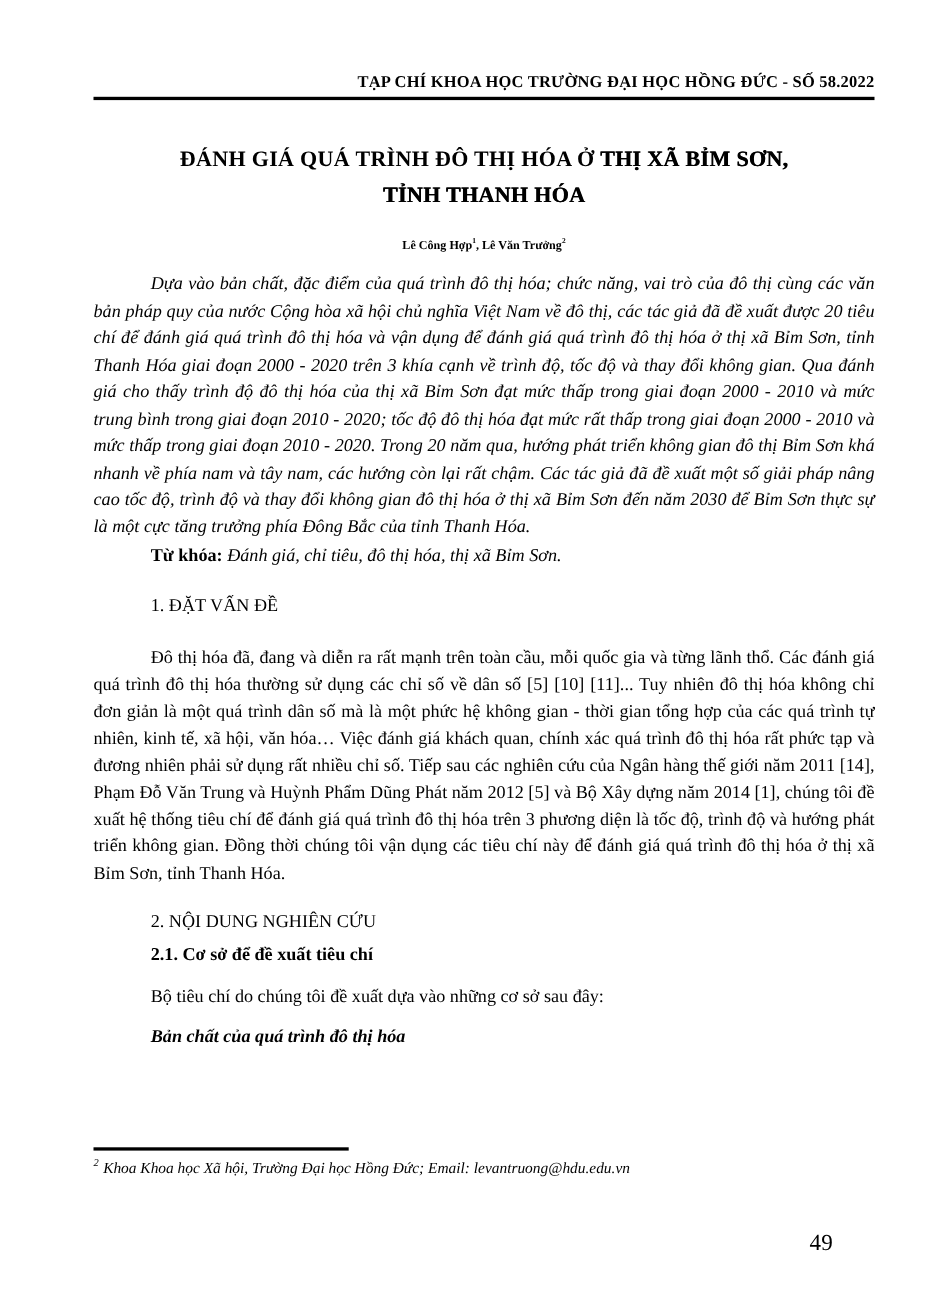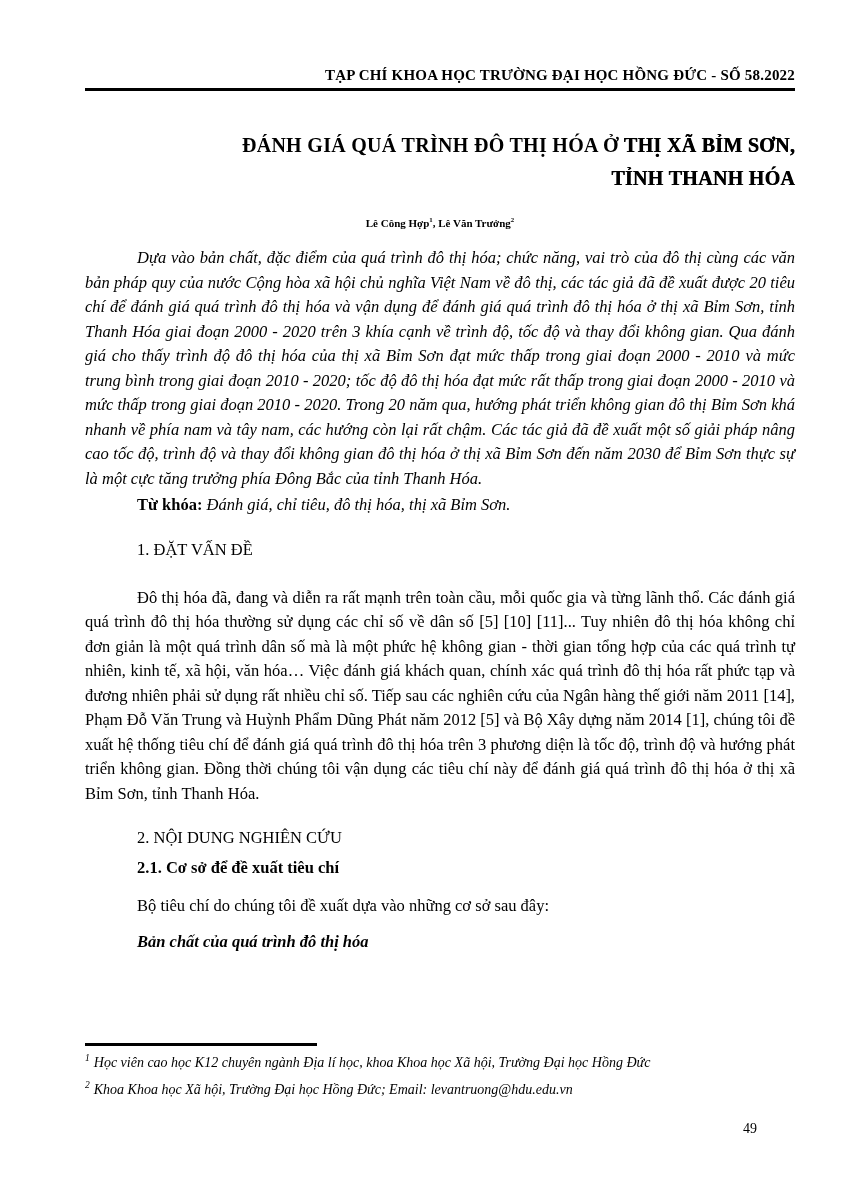--- a/index.html
+++ b/index.html
@@ -32,21 +32,21 @@
     white-space: nowrap;
   }
   .header-rule {
     margin-top: 4px;
     height: 3px;
     background: #000000;
   }
   
   .page-title {
     margin-top: 38px;
-    text-align: right;
+    text-align: center;
     font-size: 20px;
     font-weight: bold;
     line-height: 33px;
     letter-spacing: 0.3px;
   }
   .title-heavy {
     text-shadow: 0.5px 0 0 currentColor;
   }
   .authors-line {
     margin-top: 18px;
@@ -145,21 +145,21 @@
     font-size: 0.68em;
     vertical-align: super;
     line-height: 0;
     margin-right: 4px;
   }
   
   .page-number {
     position: absolute;
     top: 1118px;
     right: 96px;
-    font-size: 14px;
+    font-size: 21px;
     line-height: 22px;
   }
 </style>
 </head>
 <body>
 
 <div class="page">
   <div class="content">
 
     <div class="journal-header">TẠP CHÍ KHOA HỌC TRƯỜNG ĐẠI HỌC HỒNG ĐỨC - SỐ 58.2022</div>
@@ -193,21 +193,18 @@
 
     <div class="plain-line">Bộ tiêu chí do chúng tôi đề xuất dựa vào những cơ sở sau đây:</div>
 
     <div class="italic-line">Bản chất của quá trình đô thị hóa</div>
 
   </div>
 
   <div class="footnote-block">
     <div class="footnote-rule"></div>
     <div class="footnote">
-      <sup>1</sup><span>Học viên cao học K12 chuyên ngành Địa lí học, khoa Khoa học Xã hội, Trường Đại học Hồng Đức</span>
-    </div>
-    <div class="footnote">
       <sup>2</sup><span>Khoa Khoa học Xã hội, Trường Đại học Hồng Đức; Email: levantruong@hdu.edu.vn</span>
     </div>
   </div>
 
   <div class="page-number">49</div>
 </div>
 
 </body></html>

